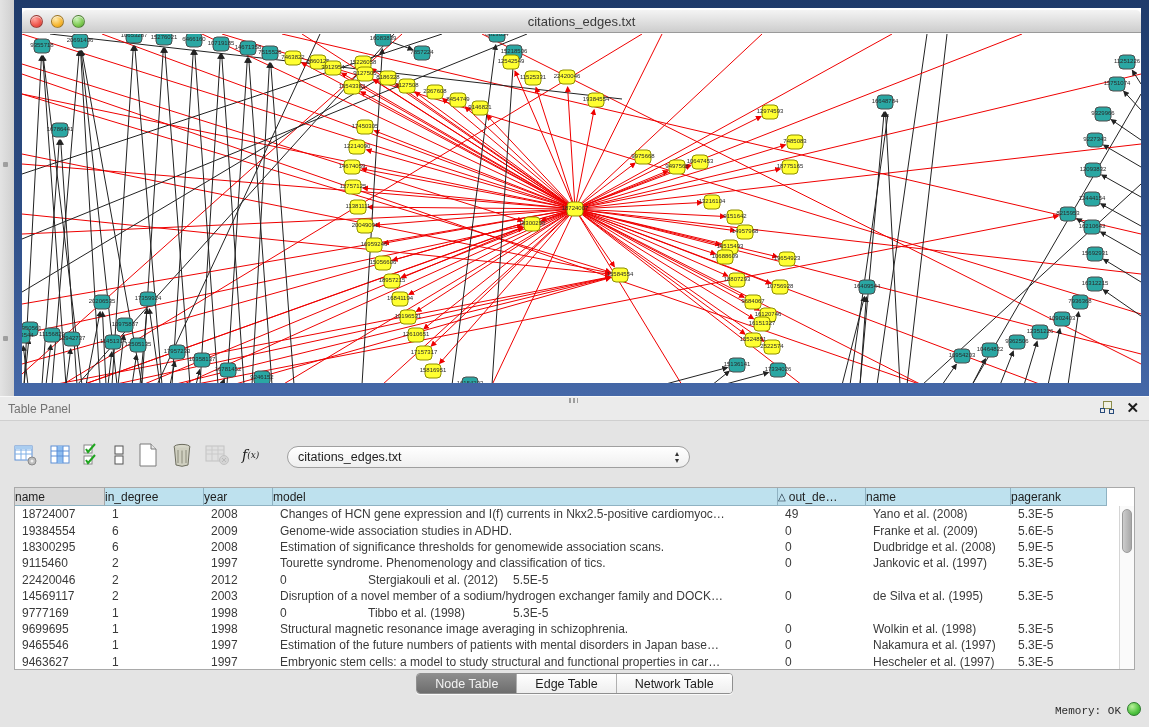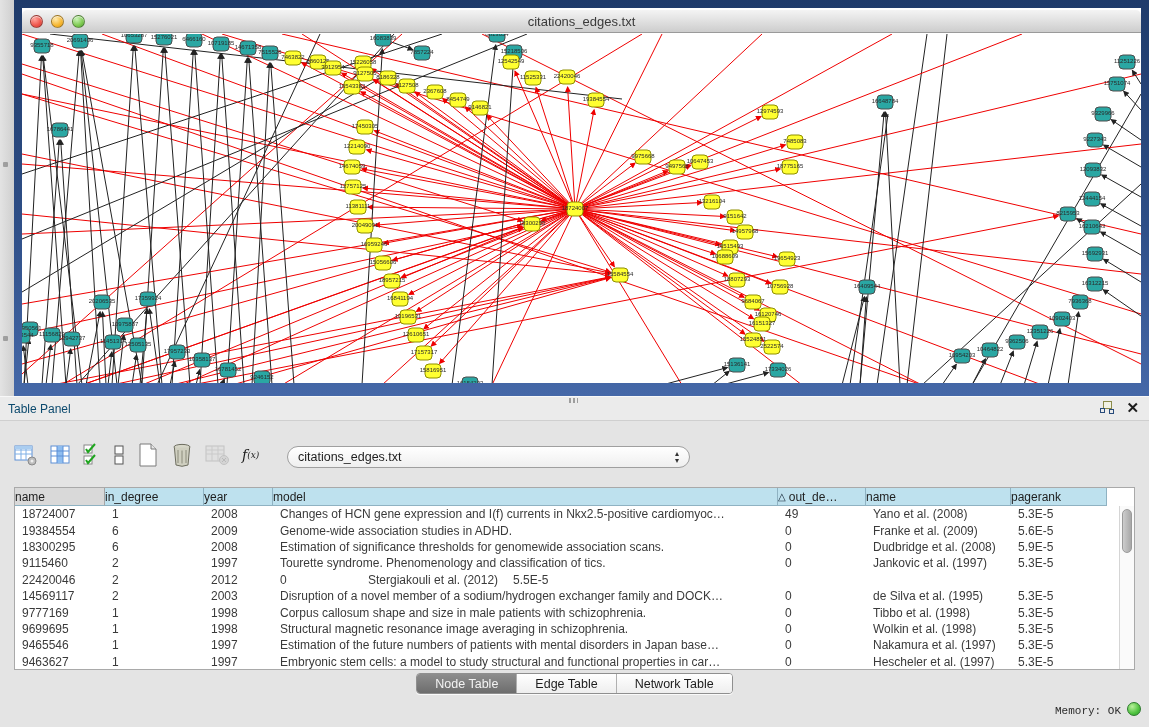--- a/index.html
+++ b/index.html
@@ -31,21 +31,21 @@
   .ek { stroke:#222222; stroke-width:1; fill:none; }
   .nd-y { fill:#ffff31; stroke:#8f8f00; stroke-width:1; }
   .nd-t { fill:#2aa7a3; stroke:#4c4c4c; stroke-width:1; }
   .nd-lab { font-size:6px; fill:#2b2b2b; text-anchor:middle; }
 
   
   .table-panel { position:absolute; left:0; top:396px; width:1149px; height:331px; background:#e4e4e4; }
   .tp-header { position:absolute; left:0; top:0; width:100%; height:25px; background:#ebebeb;
                border-top:1px solid #f8f8f8; border-bottom:1px solid #cfcfcf;
                display:flex; align-items:center; }
-  .tp-title { font-size:12px; color:#0c4a6e; margin-left:8px; }
+  .tp-title { font-size:12px; color:#737373; margin-left:8px; }
   .splitter-dot { position:absolute; left:569px; top:1px; width:9px; height:5px;
                   background:repeating-linear-gradient(90deg,#8a8a8a 0 2px,transparent 2px 4px); opacity:.8; }
   .tp-controls { position:absolute; right:10px; top:4px; display:flex; gap:12px; align-items:center; }
   .float-icon { position:relative; width:14px; height:13px; }
   .float-icon .sq1 { position:absolute; left:3px; top:0; width:9px; height:8px; border:1px solid #8b8b4a; background:#f2f2e4; }
   .float-icon .sq2a { position:absolute; left:0; top:7px; width:5px; height:5px; border:1px solid #274a7a; }
   .float-icon .sq2b { position:absolute; left:9px; top:8px; width:5px; height:5px; border:1px solid #274a7a; }
   .close-x { font-size:15px; font-weight:bold; color:#1c1c1c; line-height:13px; cursor:default; }
 
   .toolbar { position:absolute; left:14px; top:44px; height:30px; display:flex; align-items:center; }
@@ -635,21 +635,20 @@
           <div class="td" style="width:69px">2003</div>
           <div class="td" style="width:505px">Disruption of a novel member of a sodium/hydrogen exchanger family and DOCK…</div>
           <div class="td" style="width:88px">0</div>
           <div class="td" style="width:145px">de Silva et al. (1995)</div>
           <div class="td" style="width:96px">5.3E-5</div>
         </div>
         <div class="trow">
           <div class="td" style="width:90px">9777169</div>
           <div class="td" style="width:99px">1</div>
           <div class="td" style="width:69px">1998</div>
-          <div class="td" style="width:505px">Corpus callosum shape and size in male patients with schizophrenia.</div>
           <div class="td" style="width:88px">0</div>
           <div class="td" style="width:145px">Tibbo et al. (1998)</div>
           <div class="td" style="width:96px">5.3E-5</div>
         </div>
         <div class="trow">
           <div class="td" style="width:90px">9699695</div>
           <div class="td" style="width:99px">1</div>
           <div class="td" style="width:69px">1998</div>
           <div class="td" style="width:505px">Structural magnetic resonance image averaging in schizophrenia.</div>
           <div class="td" style="width:88px">0</div>

